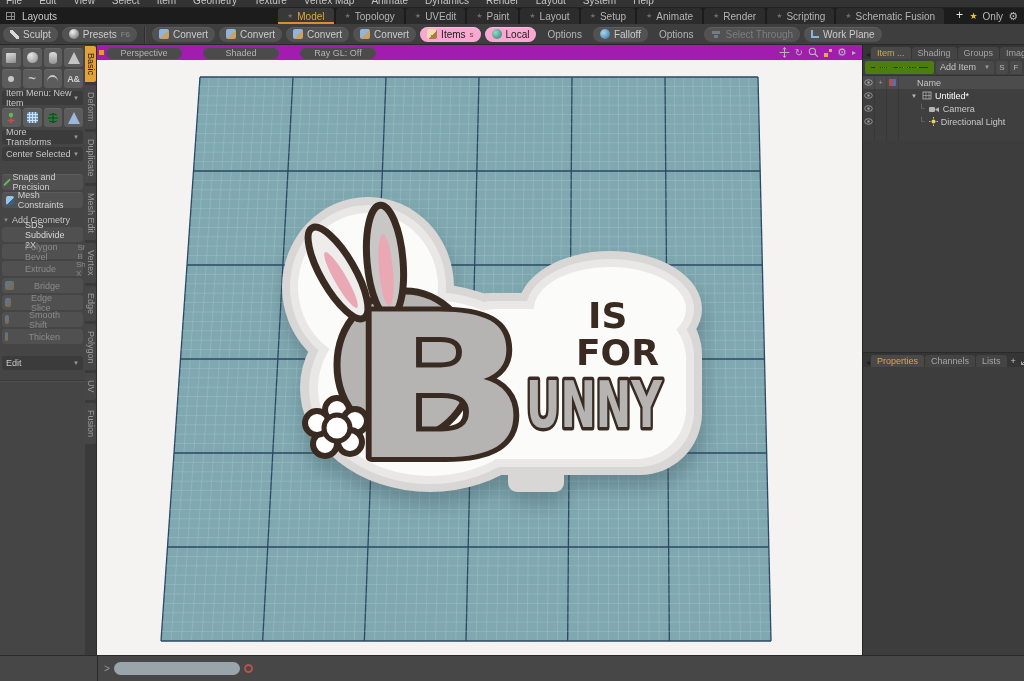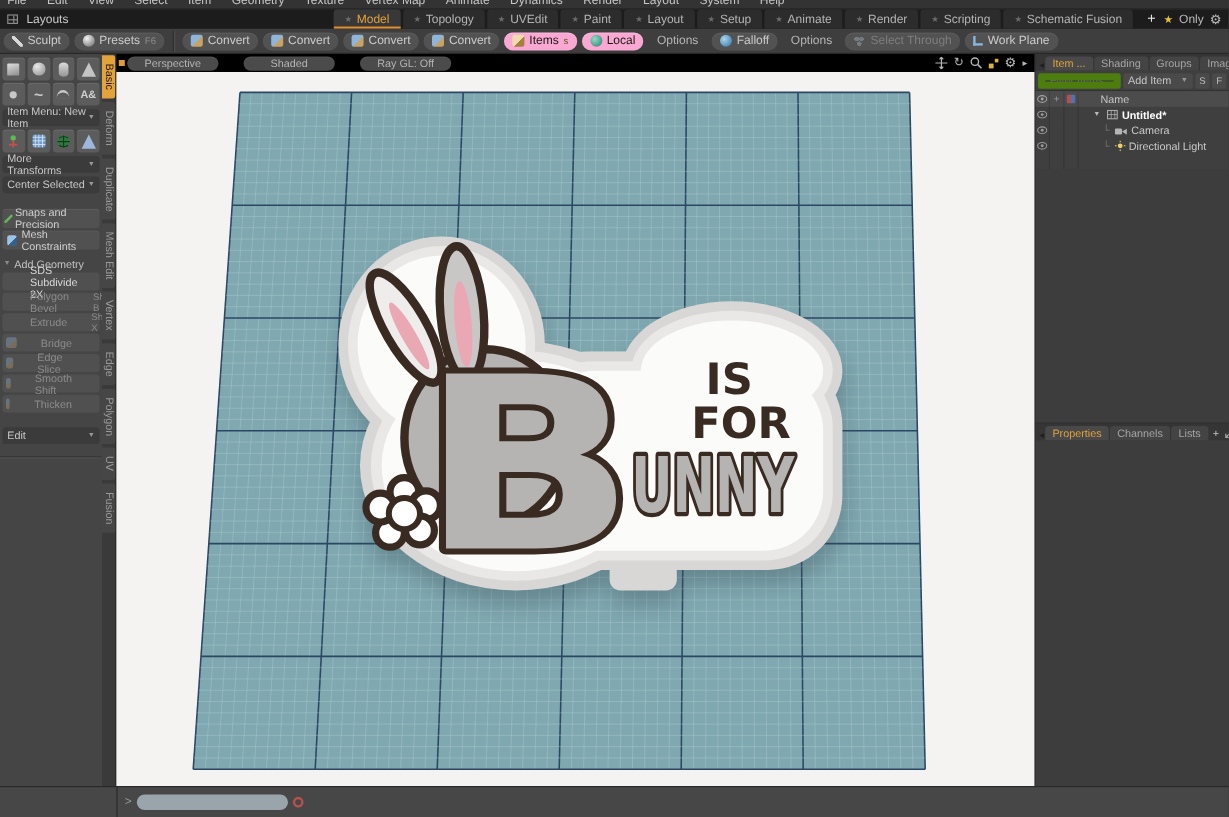--- a/index.html
+++ b/index.html
@@ -104,21 +104,21 @@
 
   
   .sidetabs { width:12px; background:#3a3a3a; display:flex; flex-direction:column; gap:3px;
               padding-top:1px; align-items:flex-start; border-right:1px solid #2c2c2c; }
   .vtab { writing-mode:vertical-rl; font-size:9px; color:#9a9a9a; background:#464646;
           border-radius:0 2px 2px 0; padding:7px 0; width:11px; text-align:center; }
   .vtab.active { background:#e2a33b; color:#26180a; }
 
   
   .viewport { flex:1; position:relative; background:#3e3e3e; }
-  .vph { height:15px; background:#000000; display:flex; align-items:center; gap:21px;
+  .vph { height:15px; background:#a21caf; display:flex; align-items:center; gap:21px;
          padding-left:9px; position:relative; }
   .vp-dot { position:absolute; left:2px; top:5px; width:5px; height:5px; background:#e29a35; }
   .vtab-pill { width:76px; height:12px; background:#4b4b4b; border-radius:7px; color:#b4b4b4;
                font-size:9px; display:flex; align-items:center; justify-content:center;
                box-shadow:inset 0 1px 0 rgba(255,255,255,.06); }
   .vph-icons { position:absolute; right:6px; top:0; height:15px; display:flex; gap:5px;
                align-items:center; color:#b5b5b5; font-size:10px; }
   .yellow-sq { width:8px; height:8px; position:relative; }
   .yellow-sq::before, .yellow-sq::after { content:""; position:absolute; width:3.5px; height:3.5px; background:#e0b23a; }
   .yellow-sq::before { left:0; bottom:0; } .yellow-sq::after { right:0; top:0; }
@@ -152,21 +152,21 @@
   .trow { height:13px; display:grid; grid-template-columns:12px 12px 12px 1fr; align-items:center; }
   .trow > div { height:100%; display:flex; align-items:center; border-right:1px solid #373737; }
   .trow > div:last-child { border-right:none; }
   .tree-head { background:#4c4c4c; color:#c5c5c5; }
   .tree-head > div { border-right:1px solid #424242; justify-content:center; }
   .tree-head .namecol { justify-content:flex-start; padding-left:18px; }
   .eye-cell { justify-content:center; }
   .namecol { padding-left:4px; gap:3px; }
   .tri { color:#b9b9b9; font-size:6px; margin:0 2px 0 8px; }
   .elbow { color:#7b7b7b; font-size:8px; margin:0 1px 0 16px; }
-  .row-bold { color:#fff; font-weight:bold; }
+  .row-bold { color:#fff; font-weight:normal; }
   .hdr-rb { width:7px; height:7px; border-radius:1px;
             background:linear-gradient(90deg,#b05050 50%,#5072b0 50%); }
   .panel-rest { flex:1; background:#3d3d3d; }
   .panel-top { height:308px; display:flex; flex-direction:column; border-bottom:1px solid #2a2a2a; }
   .panel-bottom { flex:1; display:flex; flex-direction:column; }
   .pb-body { flex:1; background:#3d3d3d; }
 
   
   .bottombar { height:26px; display:flex; background:#474747; border-top:1px solid #2a2a2a; }
   .bb-left { width:97px; }

